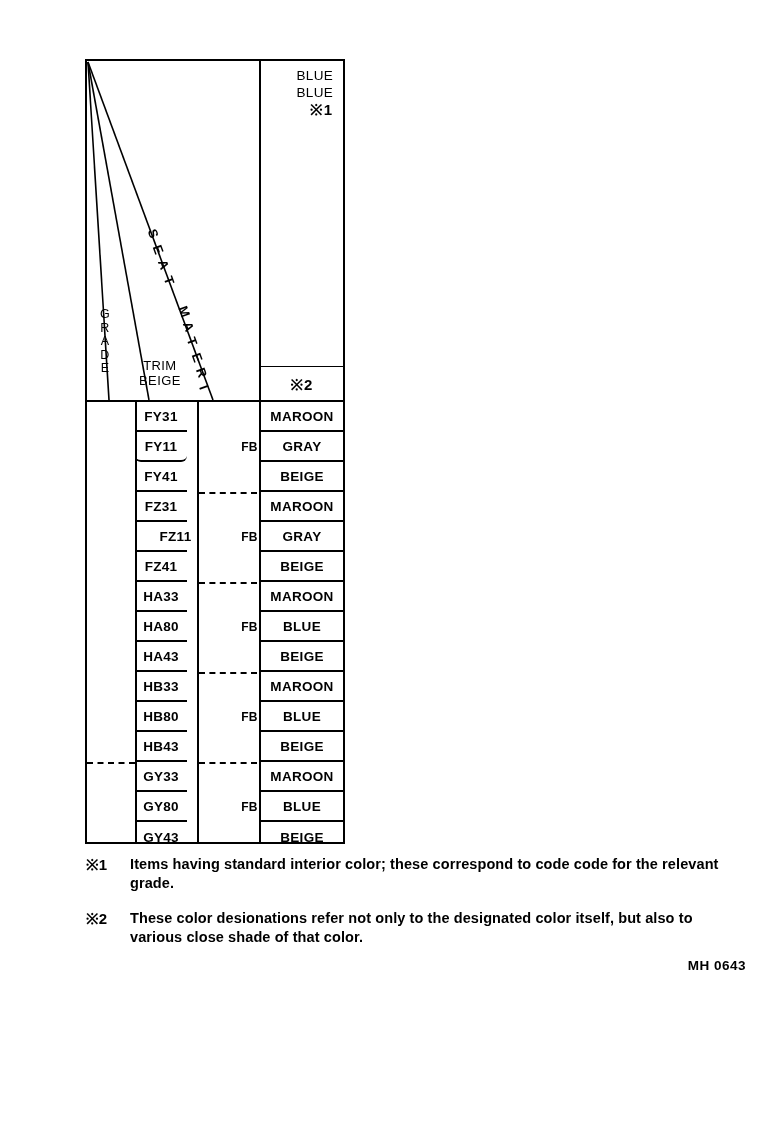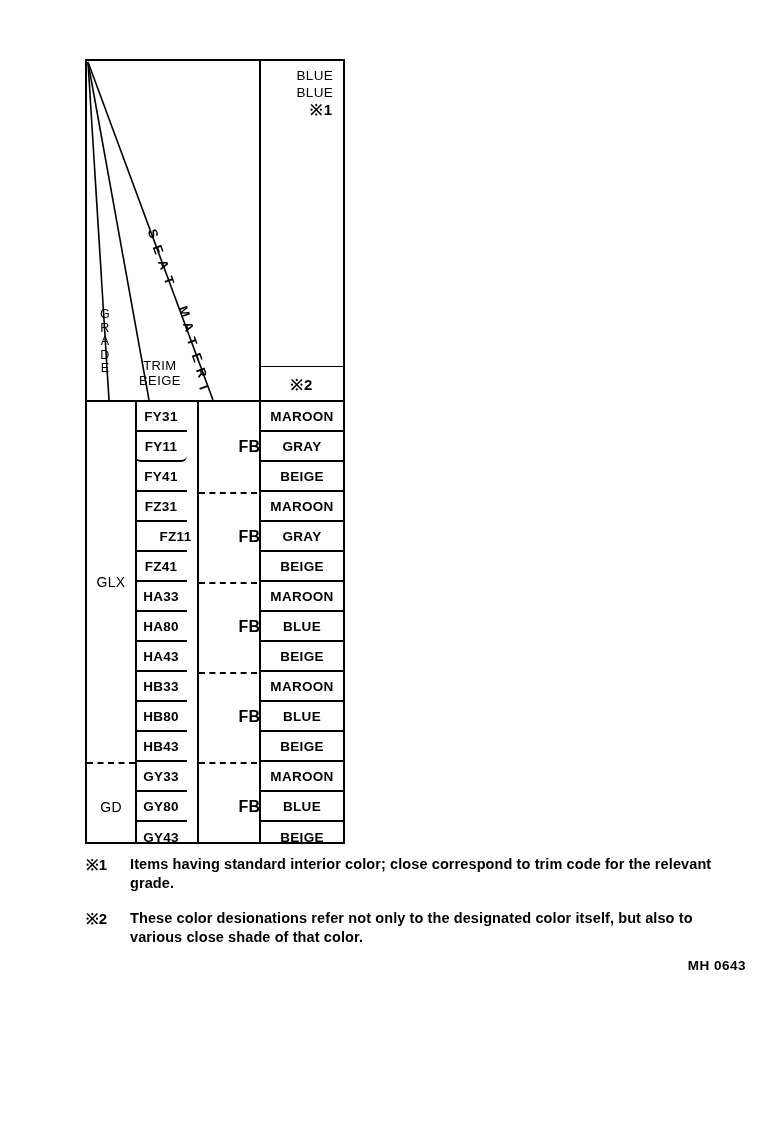--- a/index.html
+++ b/index.html
@@ -149,21 +149,21 @@
     justify-content: center;
     font-size: 13.5px;
     letter-spacing: 0.3px;
     box-sizing: border-box;
   }
   .cell.solid-bottom { border-bottom: 2px solid #000; }
   .cell.none-bottom { border-bottom: none; }
 
   #col-trim .cell, #col-major .cell { font-weight: 700; }
   #col-grade .cell { font-weight: 400; font-size: 14px; }
-  #col-seat .cell { font-weight: 700; font-size: 16px; margin-left: 43px; }
+  #col-seat .cell { font-weight: 700; font-size: 12px; margin-left: 43px; }
 
   
   .trimbox-left, .trimbox-right {
     position: absolute;
     top: 2px; bottom: 0;
     width: 2px;
     background: #000;
   }
   #trim-left  { left: 48px; }
   #trim-right { left: 110px; }
@@ -264,22 +264,20 @@
   </div>
 
   <div id="tbody">
     <div class="hsep-main"></div>
 
     <div class="trimbox-left" id="trim-left"></div>
     <div class="trimbox-right" id="trim-right"></div>
     <div class="trimbox-right" id="seat-right"></div>
 
     <div class="grid-col" id="col-grade">
-        <div class="cell none-bottom" style="top: 0px; height: 360px;">GLX</div>
-        <div class="cell none-bottom" style="top: 360px; height: 90px;">GD</div>
       </div>
     <div class="grid-col" id="col-trim">
         <div class="cell solid-bottom" style="top: 0px; height: 30px;">FY31</div>
         <div class="cell solid-bottom" style="top: 30px; height: 30px; border-radius: 6px;">FY11</div>
         <div class="cell solid-bottom" style="top: 60px; height: 30px;">FY41</div>
         <div class="cell solid-bottom" style="top: 90px; height: 30px;">FZ31</div>
         <div class="cell solid-bottom" style="top: 120px; height: 30px; padding-left: 29px;">FZ11</div>
         <div class="cell solid-bottom" style="top: 150px; height: 30px;">FZ41</div>
         <div class="cell solid-bottom" style="top: 180px; height: 30px;">HA33</div>
         <div class="cell solid-bottom" style="top: 210px; height: 30px;">HA80</div>
@@ -319,21 +317,21 @@
       <div class="seat-sep" style="top: 182px;"></div>
       <div class="seat-sep" style="top: 272px;"></div>
       <div class="seat-sep" style="top: 362px;"></div>
       <div class="grade-sep" style="top: 362px;"></div>
     </div>
 </div>
 
 <div id="footnotes">
   <div class="footnote">
     <div class="fn-mark">※1</div>
-    <div class="fn-text">Items having standard interior color; close correspond to trim code for the relevant grade.</div>
+    <div class="fn-text">Items having standard interior color; these correspond to code code for the relevant grade.</div>
   </div>
   <div class="footnote">
     <div class="fn-mark">※2</div>
     <div class="fn-text">These color desionations refer not only to the designated color itself, but also to various close shade of that color.</div>
   </div>
 </div>
 
 <div id="doc-ref-wrap" style="position:absolute;left:0;top:958px;width:768px;">
   <div id="doc-ref">MH 0643</div>
 </div>

